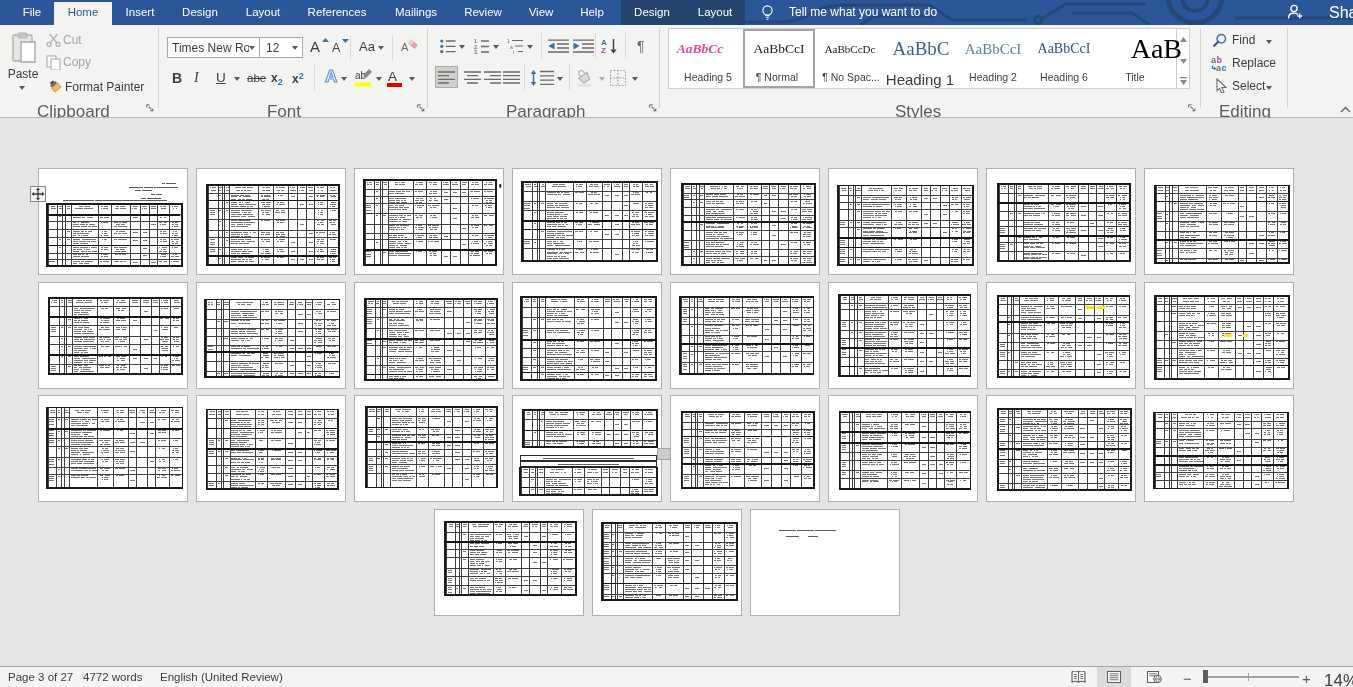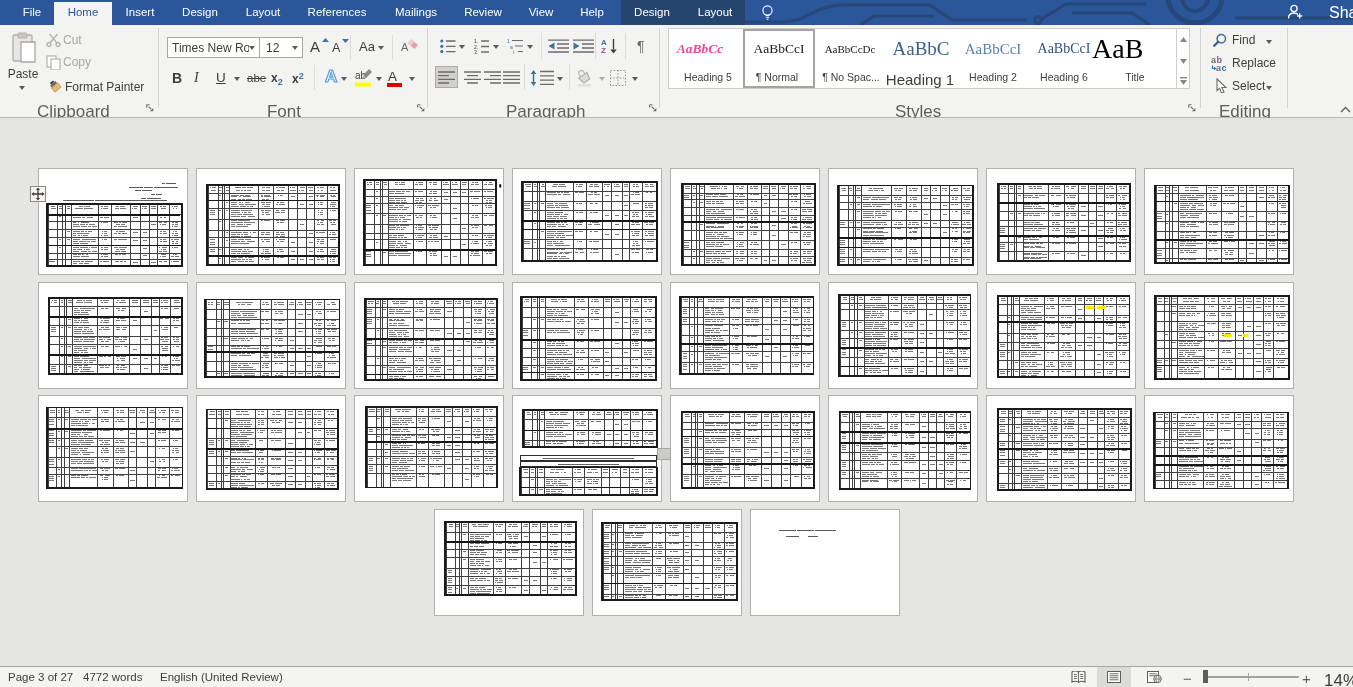--- a/index.html
+++ b/index.html
@@ -38,20 +38,21 @@
     <div class="tab" style="left:43px;width:80px;color:#2b579a">Home</div>
     <div class="ab" style="left:621px;top:0;width:124px;height:25px;background:#25456e"></div>
     <div class="tab" style="left:612px;width:80px">Design</div>
     <div class="tab" style="left:675px;width:80px">Layout</div>
     <svg class="ab" style="left:761px;top:5px" width="13" height="16" viewBox="0 0 13 16">
 <g stroke="#fff" stroke-width="1.1" fill="none">
 <circle cx="6.5" cy="5.5" r="4.6"></circle>
         <path d="M4.7 10.5h3.6M4.9 12.3h3.2M5.6 14.2h1.8"></path>
       </g>
     </svg>
+    <div class="tab" style="left:789px;width:200px;text-align:left;font-size:12px">Tell me what you want to do</div>
     <svg class="ab" style="left:1287px;top:4px" width="17" height="17" viewBox="0 0 17 17">
 <g stroke="#fff" stroke-width="1.3" fill="none">
 <circle cx="7" cy="4.5" r="3.1"></circle>
         <path d="M1.5 14.5 C1.5 10.8 4 9 7 9 c1.5 0 2.9.4 4 1.4"></path>
 <path d="M12.7 9.5v5M10.2 12h5"></path>
       </g>
     </svg>
     <div class="tab" style="left:1329px;width:80px;text-align:left;font-size:16px">Share</div>
   </div>
 <div class="ab" style="left:0;top:25px;width:1353px;height:93px;background:#f3f3f2;border-bottom:1px solid #bab8b6"></div>
@@ -251,21 +252,21 @@
 <div class="ab" style="left:734px;top:36px;width:90px;height:26px;line-height:26px;text-align:center;font-family:'Liberation Serif',serif;font-size:13.5px;color:#1a1a1a;font-weight:normal;font-style:normal;white-space:nowrap;overflow:hidden">AaBbCcI</div>
 <div class="ab" style="left:732px;top:71px;width:90px;text-align:center;font-size:10.5px;color:#3e3d3c;white-space:nowrap;overflow:hidden">¶ Normal</div>
 <div class="ab" style="left:805px;top:36px;width:90px;height:26px;line-height:26px;text-align:center;font-family:'Liberation Serif',serif;font-size:11px;color:#1a1a1a;font-weight:normal;font-style:normal;white-space:nowrap;overflow:hidden">AaBbCcDc</div>
 <div class="ab" style="left:806px;top:71px;width:90px;text-align:center;font-size:10.5px;color:#3e3d3c;white-space:nowrap;overflow:hidden">¶ No Spac...</div>
 <div class="ab" style="left:876px;top:36px;width:90px;height:26px;line-height:26px;text-align:center;font-family:'Liberation Serif',serif;font-size:19px;color:#3a618f;font-weight:normal;font-style:normal;white-space:nowrap;overflow:hidden">AaBbC</div>
 <div class="ab" style="left:875px;top:71px;width:90px;text-align:center;font-size:15px;color:#3e3d3c;white-space:nowrap;overflow:hidden">Heading 1</div>
 <div class="ab" style="left:948px;top:36px;width:90px;height:26px;line-height:26px;text-align:center;font-family:'Liberation Serif',serif;font-size:15px;color:#5b80b2;font-weight:normal;font-style:normal;white-space:nowrap;overflow:hidden">AaBbCcI</div>
 <div class="ab" style="left:948px;top:71px;width:90px;text-align:center;font-size:10.5px;color:#3e3d3c;white-space:nowrap;overflow:hidden">Heading 2</div>
 <div class="ab" style="left:1019px;top:36px;width:90px;height:26px;line-height:26px;text-align:center;font-family:'Liberation Serif',serif;font-size:14px;color:#2e5086;font-weight:normal;font-style:normal;white-space:nowrap;overflow:hidden">AaBbCcI</div>
 <div class="ab" style="left:1019px;top:71px;width:90px;text-align:center;font-size:10.5px;color:#3e3d3c;white-space:nowrap;overflow:hidden">Heading 6</div>
-<div class="ab" style="left:1092px;top:36px;width:90px;height:26px;line-height:26px;text-align:left;font-family:'Liberation Serif',serif;font-size:28px;color:#000;font-weight:normal;font-style:normal;white-space:nowrap;overflow:hidden">AaB</div>
+<div class="ab" style="left:1092px;top:36px;width:90px;height:26px;line-height:26px;text-align:right;font-family:'Liberation Serif',serif;font-size:28px;color:#000;font-weight:normal;font-style:normal;white-space:nowrap;overflow:hidden">AaB</div>
 <div class="ab" style="left:1090px;top:71px;width:90px;text-align:center;font-size:10.5px;color:#3e3d3c;white-space:nowrap;overflow:hidden">Title</div>
 <div class="glbl" style="left:895px;top:102px;width:40px">Styles</div>
 <svg class="lau" style="left:1188px;top:104px" viewBox="0 0 8 8">
     <path d="M0.7 0.7H3.5M0.7 0.7V3.5M2.6 2.6l2.6 2.6" stroke="#6d6b69" stroke-width="1.1" fill="none"></path>
     <path d="M7.3 3.9V7.3H3.9z" fill="#6d6b69"></path>
   </svg>
 <svg class="ab" style="left:1213px;top:33px" width="14" height="14" viewBox="0 0 14 14">
 <circle cx="8.3" cy="5.7" r="4.2" fill="none" stroke="#41719c" stroke-width="1.5"></circle>
 <path d="M5.2 8.8 L1.2 12.8" stroke="#2e5e8e" stroke-width="2.2" stroke-linecap="round"></path>
   </svg>

